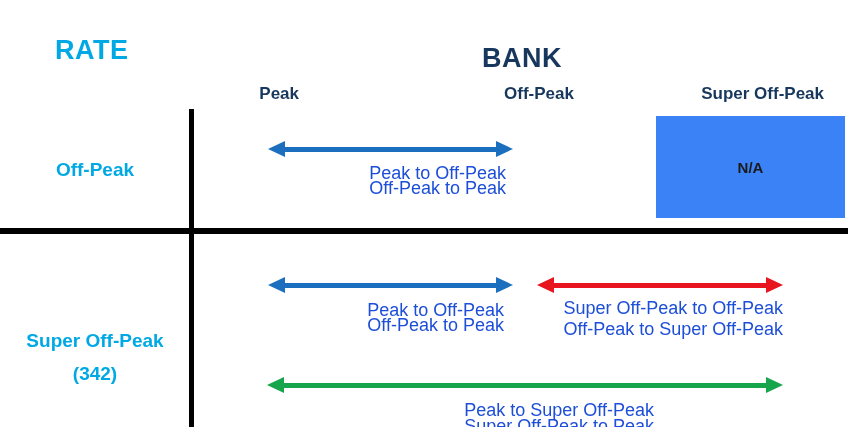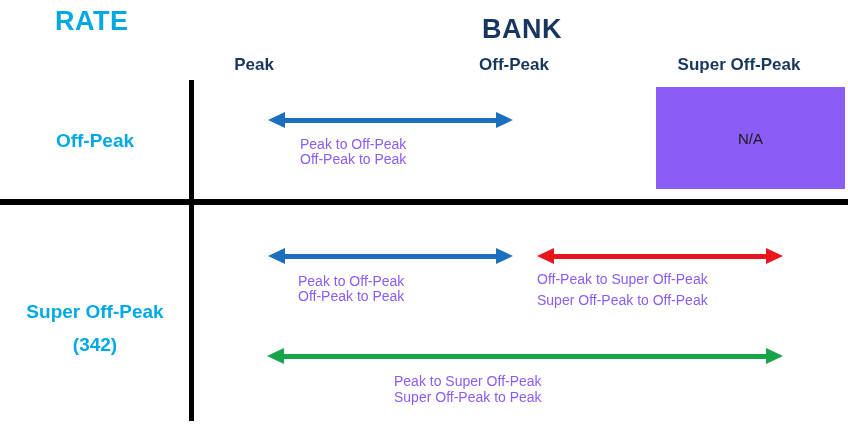--- a/index.html
+++ b/index.html
@@ -1,56 +1,56 @@
 <!DOCTYPE html>
 <html><head>
 <meta charset="utf-8">
 <style>
   html,body{margin:0;padding:0;background:#ffffff;}
   #canvas{
     position:relative;width:848px;height:427px;background:#ffffff;
     font-family:"Liberation Sans",sans-serif;overflow:hidden;
   }
-  .abs{position:absolute;}
+  .abs{position:absolute;margin-top:29px;}
   .axis-title{font-weight:bold;font-size:27px;letter-spacing:0.5px;}
-  .col-header{font-weight:bold;font-size:17px;text-align:center;}
+  .col-header{font-weight:bold;font-size:17px;text-align:right;}
   .row-label{font-weight:bold;font-size:19px;text-align:center;line-height:22px;}
   .row-code{margin-top:11px;}
   .grid-v{width:5px;background:#000;}
   .grid-h{height:6px;background:#000;}
   .na-box{display:flex;align-items:center;justify-content:center;
           font-size:15px;color:#1a1a1a;}
   
   .arrow{height:17px;}
   .arrow .shaft{position:absolute;left:13px;right:13px;top:6px;height:5px;background:currentColor;}
   .arrow::before{content:"";position:absolute;left:0;top:0;width:0;height:0;
     border-top:8.5px solid transparent;border-bottom:8.5px solid transparent;
     border-right:17px solid currentColor;}
   .arrow::after{content:"";position:absolute;right:0;top:0;width:0;height:0;
     border-top:8.5px solid transparent;border-bottom:8.5px solid transparent;
     border-left:17px solid currentColor;}
-  .arrow-caption{font-size:14px;color:#8b5cf6;text-align:left;line-height:15px;}
+  .arrow-caption{font-size:18px;color:#1d4ed8;text-align:right;line-height:15px;}
   .arrow-caption.wide-lines{line-height:21px;}
 </style>
 </head>
 <body>
 
 <div id="canvas">
 
   <div class="abs axis-title" style="left: 55px; top: 6px; color: rgb(0, 169, 228);">RATE</div>
   <div class="abs axis-title" style="left: 482px; top: 14px; color: rgb(23, 55, 93);">BANK</div>
 
   <div class="abs col-header" style="left: 209px; top: 55px; width: 90px; color: rgb(23, 55, 93);">Peak</div>
   <div class="abs col-header" style="left: 454px; top: 55px; width: 120px; color: rgb(23, 55, 93);">Off-Peak</div>
   <div class="abs col-header" style="left: 654px; top: 55px; width: 170px; color: rgb(23, 55, 93);">Super Off-Peak</div>
 
   <div class="abs grid-v" style="left: 189px; top: 80px; height: 341px; background: rgb(0, 0, 0);"></div>
   <div class="abs grid-h" style="left: 0px; top: 199px; width: 848px; background: rgb(0, 0, 0);"></div>
 
-  <div class="abs na-box" style="left: 656px; top: 87px; width: 189px; height: 102px; background: #8b5cf6;">
+  <div class="abs na-box" style="left: 656px; top: 87px; width: 189px; height: 102px; background: #3b82f6; font-weight: bold;">
     <span>N/A</span>
   </div>
 
   <div class="abs row-label" style="left: 0px; top: 130px; width: 190px; color: rgb(0, 169, 228);">
     <div>Off-Peak</div>
   </div>
 
   <div class="abs row-label" style="left: 0px; top: 301px; width: 190px; color: rgb(0, 169, 228);">
     <div>Super Off-Peak</div>
     <div class="row-code">(342)</div>
@@ -69,22 +69,22 @@
   </div>
   <div class="abs arrow-caption" style="left:298px;top:274px;width:206px;">
     <div>Peak to Off-Peak</div>
     <div>Off-Peak to Peak</div>
   </div>
 
   <div class="abs arrow" style="left: 537px; top: 248px; width: 246px; color: rgb(232, 20, 30);">
     <div class="shaft"></div>
   </div>
   <div class="abs arrow-caption wide-lines" style="left:537px;top:269px;width:246px;">
+    <div>Super Off-Peak to Off-Peak</div>
     <div>Off-Peak to Super Off-Peak</div>
-    <div>Super Off-Peak to Off-Peak</div>
   </div>
 
   <div class="abs arrow" style="left: 267px; top: 348px; width: 516px; color: rgb(23, 165, 76);">
     <div class="shaft"></div>
   </div>
   <div class="abs arrow-caption" style="left:394px;top:373px;width:260px;line-height:16px;">
     <div>Peak to Super Off-Peak</div>
     <div>Super Off-Peak to Peak</div>
   </div>
 

